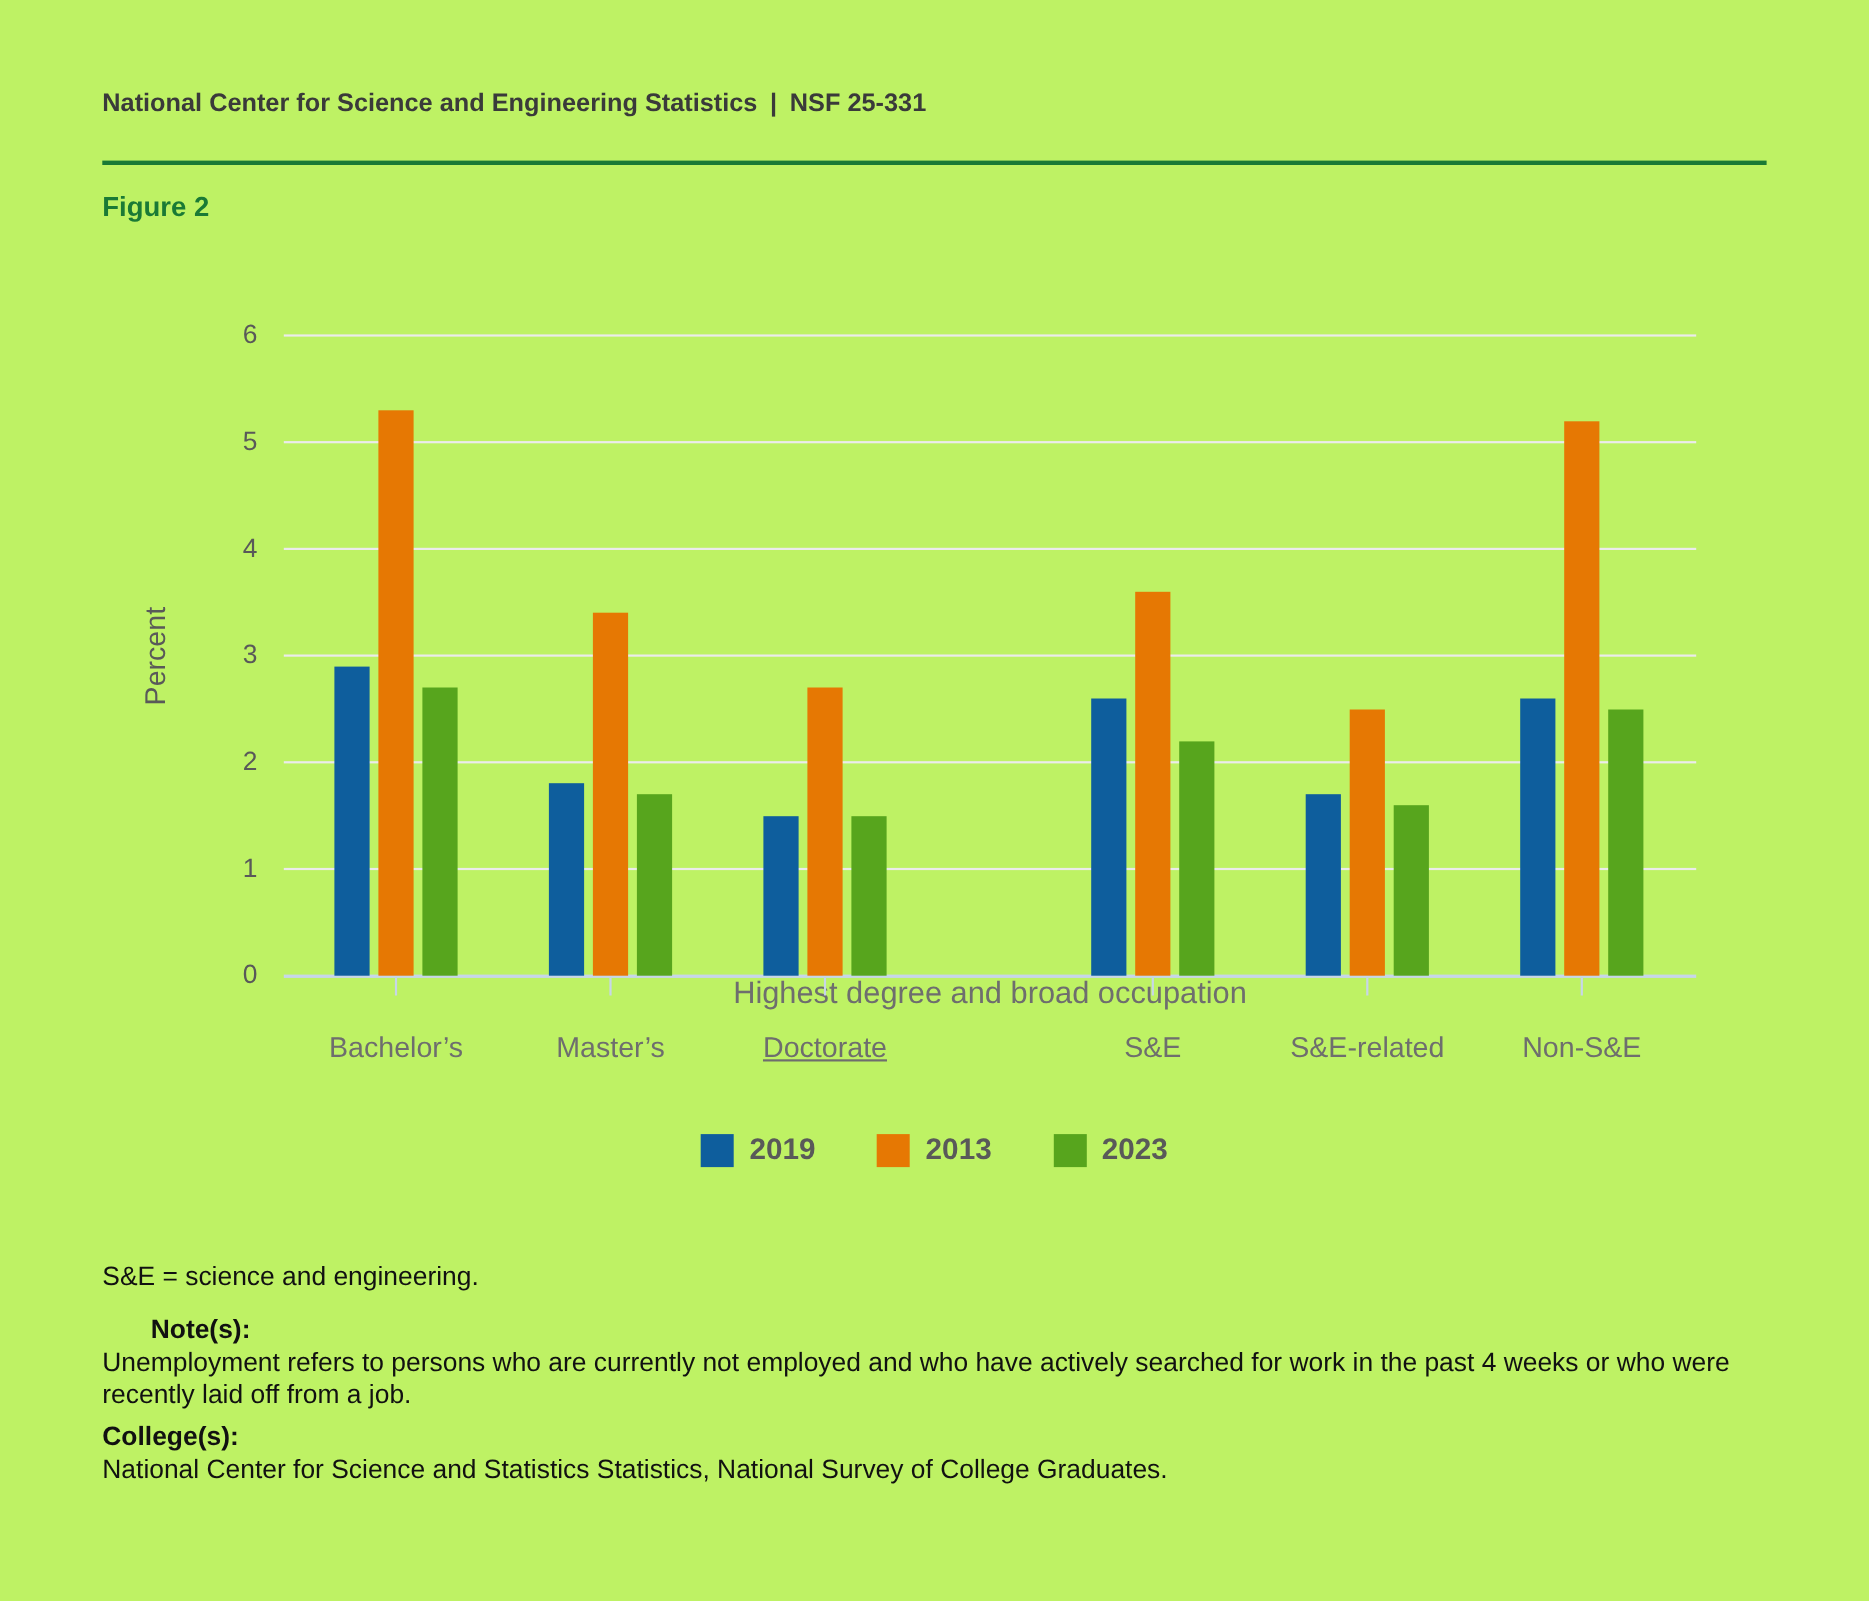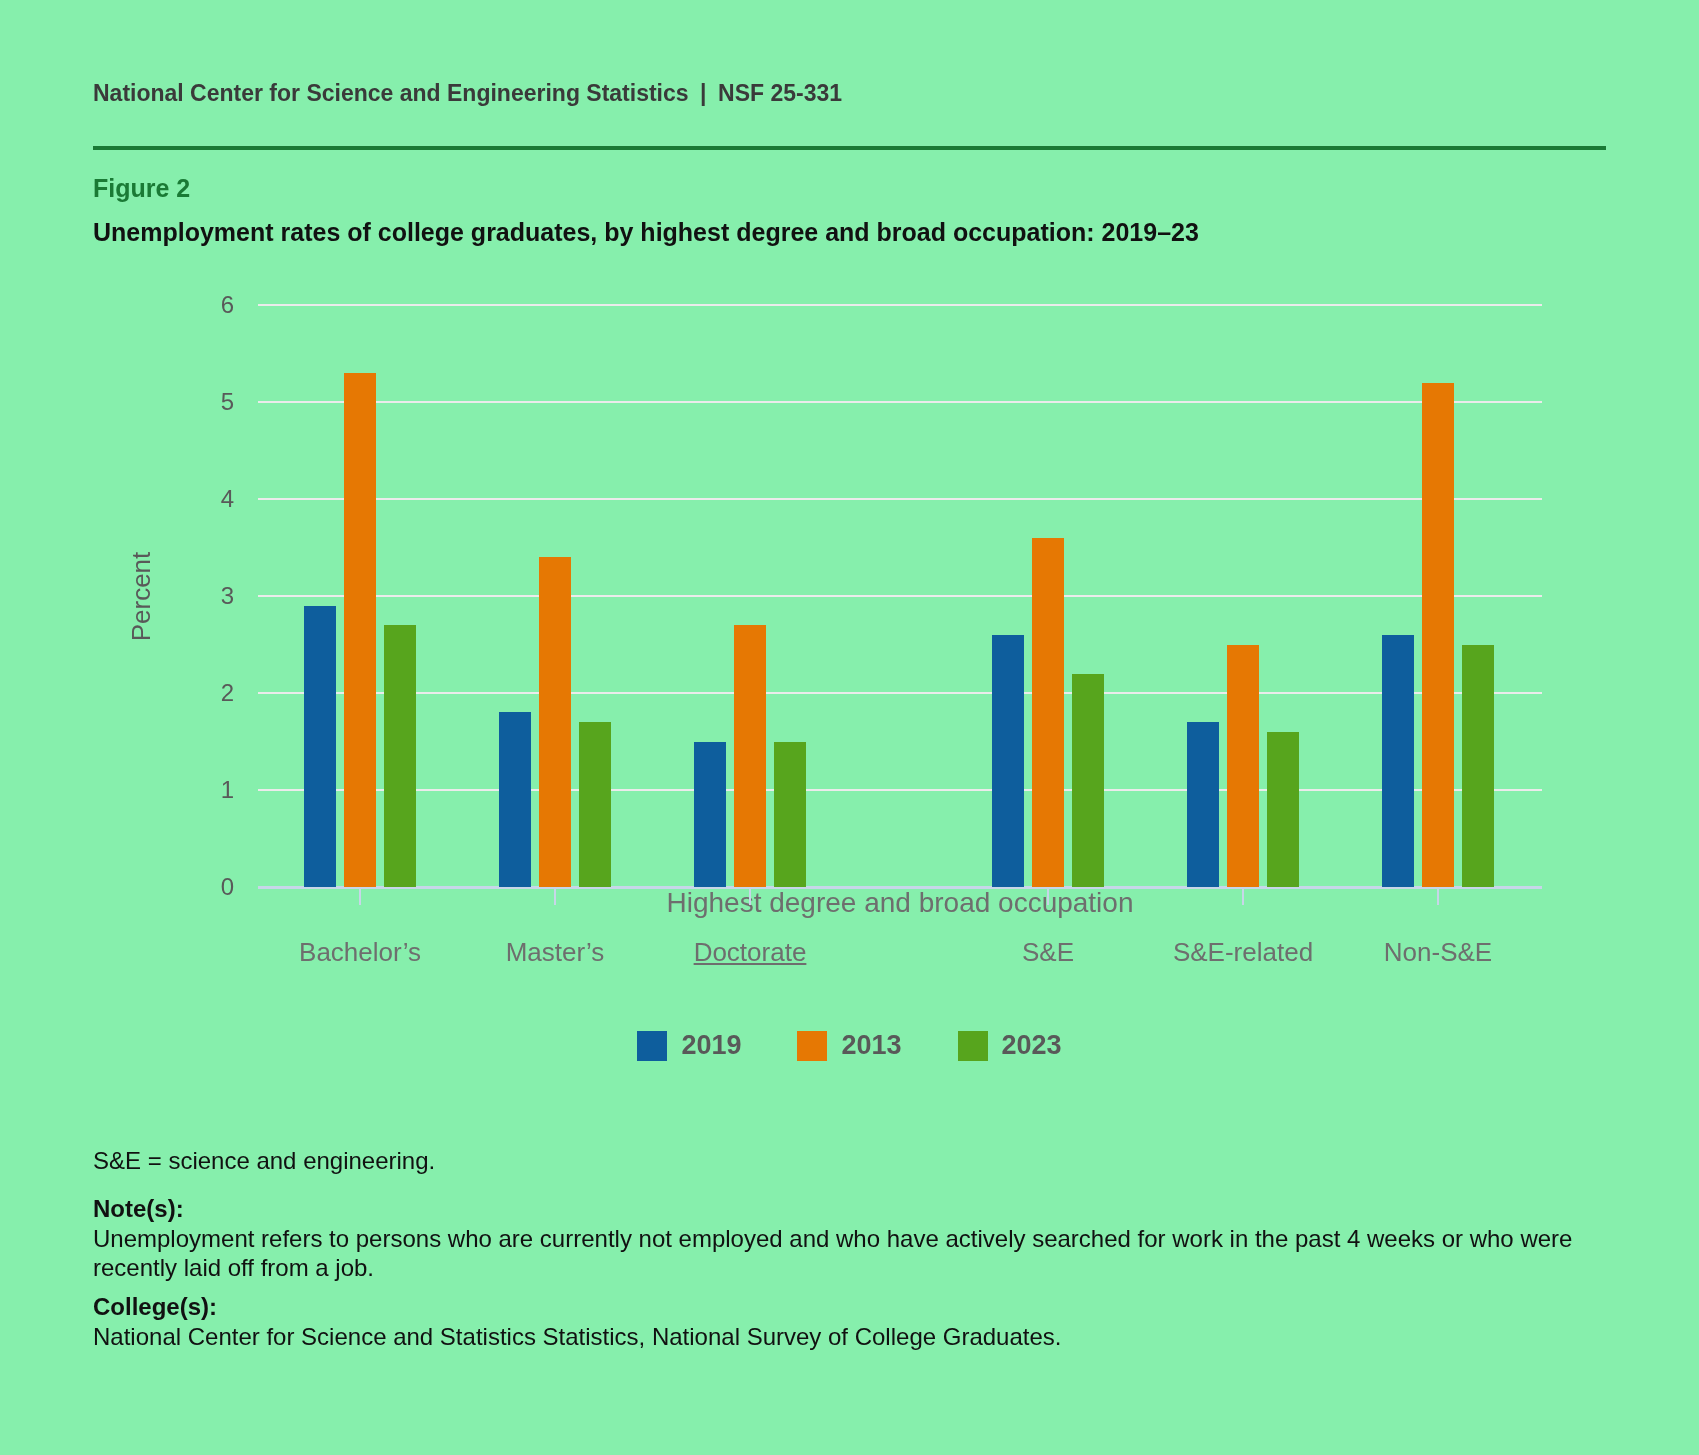--- a/index.html
+++ b/index.html
@@ -1,16 +1,16 @@
 <!DOCTYPE html>
 <html><head>
 <meta charset="utf-8">
 <style>
   html,body { margin:0; padding:0; background:#fff; }
-  .page { position:relative; width:1699px; height:1455px; background:#86efac;
+  .page { position:relative; width:1699px; height:1455px; background:#bef264;
           font-family:"Liberation Sans", sans-serif; overflow:hidden; }
 
   .header-text { position:absolute; left:93px; top:80px; font-size:23px; font-weight:600; color:#3a3a3a; }
   .rule { position:absolute; left:93px; top:146px; width:1513px; height:4px; background:#1a7a35; }
   .figure-label { position:absolute; left:93px; top:174px; font-size:25px; font-weight:700; color:#1a7a35; }
   .figure-title { position:absolute; left:93px; top:218px; font-size:25px; font-weight:700; color:#111111; }
 
   .plot { position:absolute; left:258px; top:305px; width:1284px; height:582px; }
   .gridline { position:absolute; left:0; width:100%; height:2px; background:#ebebeb; }
   .baseline { position:absolute; left:0; bottom:-2px; width:100%; height:3px; background:#c7d6e8; }
@@ -27,35 +27,34 @@
                 text-align:center; font-size:28px; color:#6e6e6e; }
 
   .legend { position:absolute; left:0; top:1030px; width:100%; display:flex;
             justify-content:center; align-items:center; gap:56px; }
   .legend-item { display:flex; align-items:center; gap:14px; cursor:pointer; }
   .swatch { width:30px; height:30px; display:inline-block; }
   .legend-label { font-size:27px; font-weight:700; color:#595959; }
 
   .fn { position:absolute; left:93px; color:#111111; font-size:24px; line-height:29px; }
   .fn-abbrev { top:1146px; }
-  .fn-notes-label { top:1194px; font-weight:700; }
+  .fn-notes-label { top:1194px; font-weight:700;margin-left:44px; }
   .fn-notes { top:1224px; width:1515px; }
   .fn-source-label { top:1292px; font-weight:700; }
   .fn-source { top:1322px; width:1515px; }
 </style>
 </head>
 <body>
 
 <div class="page">
 
   <div class="header-text">National Center for Science and Engineering Statistics | NSF 25-331</div>
   <div class="rule"></div>
 
   <div class="figure-label">Figure 2</div>
-  <div class="figure-title">Unemployment rates of college graduates, by highest degree and broad occupation: 2019–23</div>
 
   <div class="plot">
     <div class="baseline"></div>
     <div class="ylabel-wrap">
       <span>Percent</span>
     </div>
     <div class="axis-title">Highest degree and broad occupation</div>
   <div class="ytick" style="top: 567px;">0</div>
       <div class="gridline" style="top: 484px;"></div>
       <div class="ytick" style="top: 470px;">1</div>

